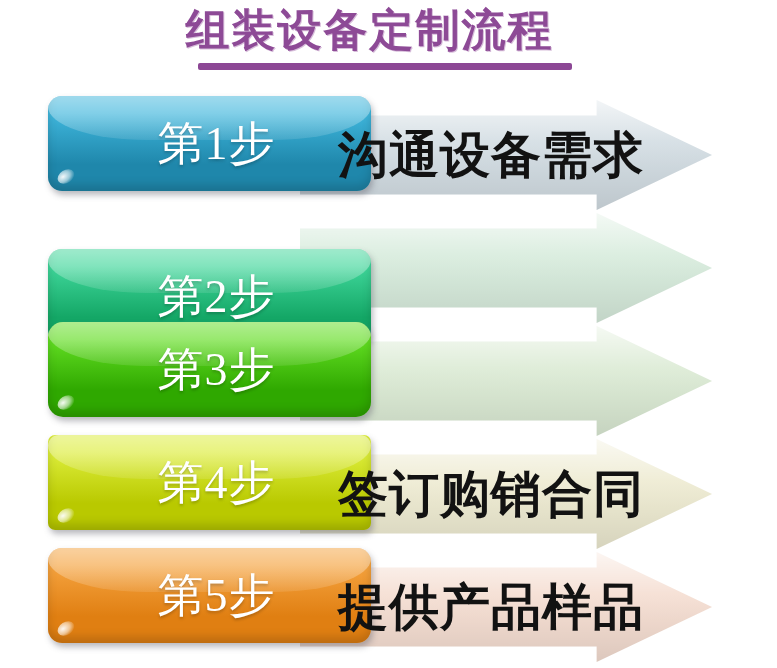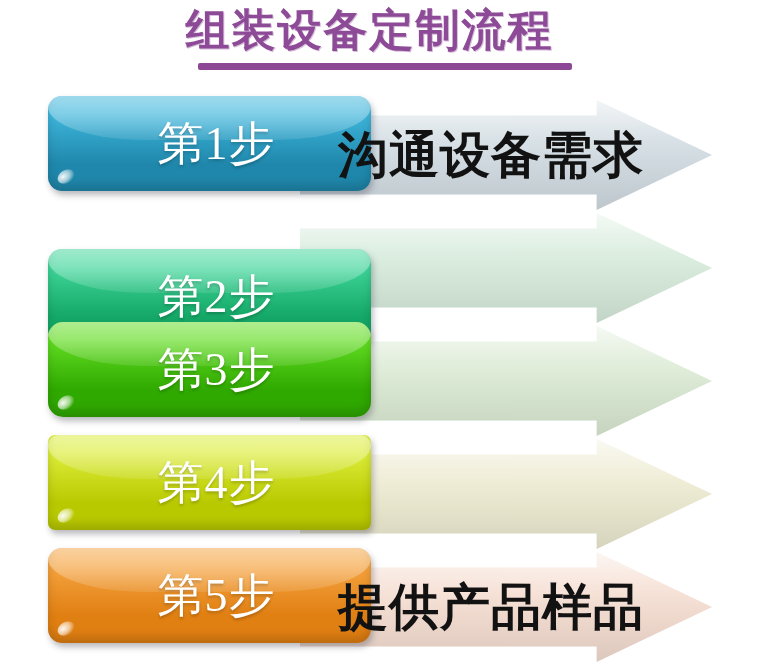--- a/index.html
+++ b/index.html
@@ -182,20 +182,21 @@
       <div class="pill-gloss"></div>
       <div class="pill-spark"></div>
       <div class="pill-text">第3步</div>
     </div>
   </div>
 
   <div class="row">
     <div class="arrow">
       <div class="arrow-inner" style="background-color: rgb(238, 235, 210);"></div>
     </div>
+    <div class="arrow-label">签订购销合同</div>
     <div class="pill" style="background: linear-gradient(rgb(220, 237, 58) 0%, rgb(220, 237, 58) 18%, rgb(185, 201, 0) 72%, rgb(185, 201, 0) 100%); border-radius: 7px;">
       <div class="pill-gloss"></div>
       <div class="pill-spark"></div>
       <div class="pill-text">第4步</div>
     </div>
   </div>
 
   <div class="row">
     <div class="arrow">
       <div class="arrow-inner" style="background-color: rgb(245, 222, 210);"></div>

